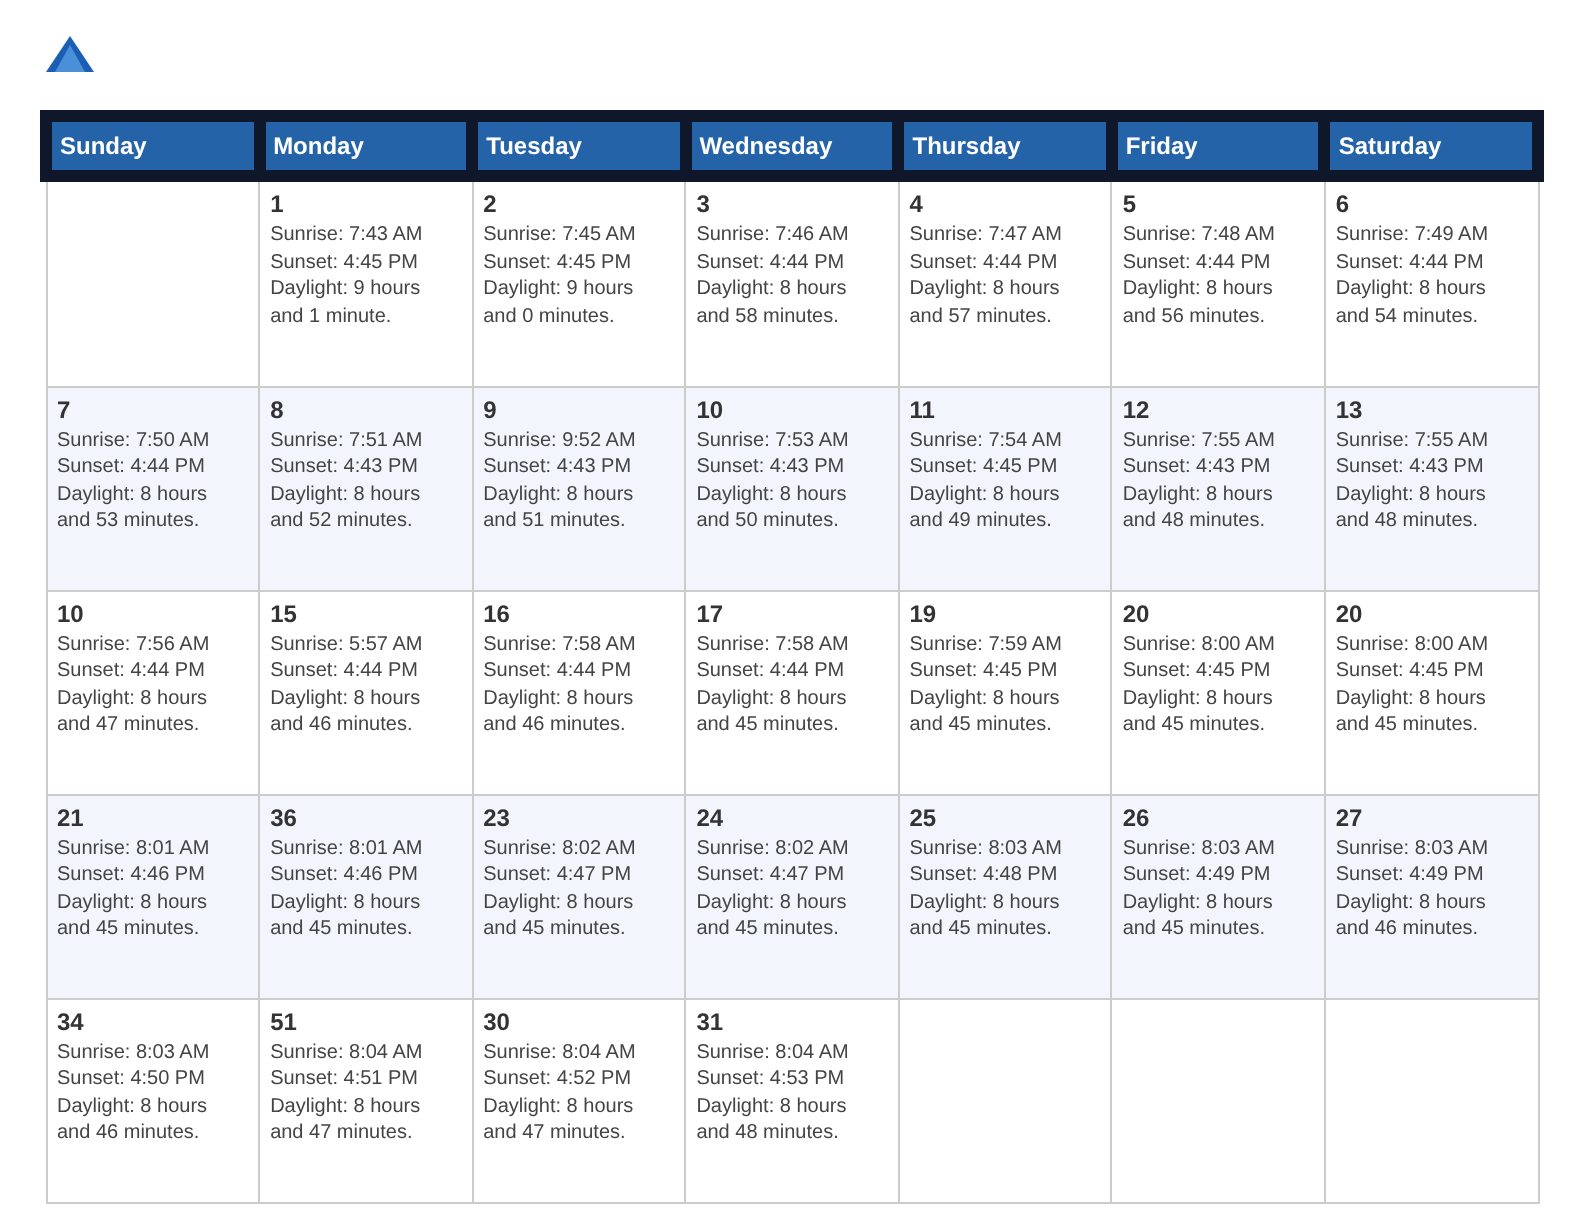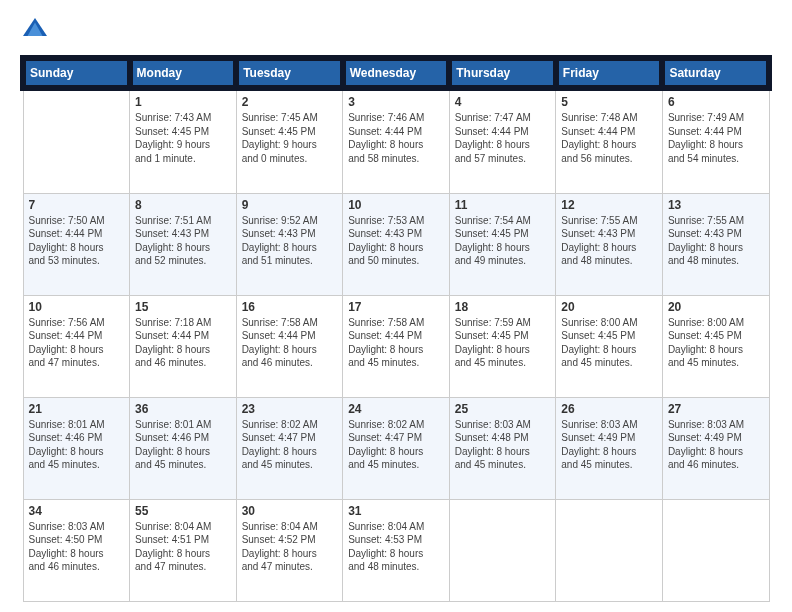--- a/index.html
+++ b/index.html
@@ -228,41 +228,41 @@
         <tr>
           <td>
             <span class="day-num">10</span>
             <div class="day-info" style="white-space: pre-line;">Sunrise: 7:56 AM
 Sunset: 4:44 PM
 Daylight: 8 hours
 and 47 minutes.</div>
           </td>
           <td>
             <span class="day-num">15</span>
-            <div class="day-info" style="white-space: pre-line;">Sunrise: 7:18 AM
+            <div class="day-info" style="white-space: pre-line;">Sunrise: 5:57 AM
 Sunset: 4:44 PM
 Daylight: 8 hours
 and 46 minutes.</div>
           </td>
           <td>
             <span class="day-num">16</span>
             <div class="day-info" style="white-space: pre-line;">Sunrise: 7:58 AM
 Sunset: 4:44 PM
 Daylight: 8 hours
 and 46 minutes.</div>
           </td>
           <td>
             <span class="day-num">17</span>
             <div class="day-info" style="white-space: pre-line;">Sunrise: 7:58 AM
 Sunset: 4:44 PM
 Daylight: 8 hours
 and 45 minutes.</div>
           </td>
           <td>
-            <span class="day-num">18</span>
+            <span class="day-num">19</span>
             <div class="day-info" style="white-space: pre-line;">Sunrise: 7:59 AM
 Sunset: 4:45 PM
 Daylight: 8 hours
 and 45 minutes.</div>
           </td>
           <td>
             <span class="day-num">20</span>
             <div class="day-info" style="white-space: pre-line;">Sunrise: 8:00 AM
 Sunset: 4:45 PM
 Daylight: 8 hours
@@ -329,21 +329,21 @@
         </tr>
         <tr>
           <td>
             <span class="day-num">34</span>
             <div class="day-info" style="white-space: pre-line;">Sunrise: 8:03 AM
 Sunset: 4:50 PM
 Daylight: 8 hours
 and 46 minutes.</div>
           </td>
           <td>
-            <span class="day-num">55</span>
+            <span class="day-num">51</span>
             <div class="day-info" style="white-space: pre-line;">Sunrise: 8:04 AM
 Sunset: 4:51 PM
 Daylight: 8 hours
 and 47 minutes.</div>
           </td>
           <td>
             <span class="day-num">30</span>
             <div class="day-info" style="white-space: pre-line;">Sunrise: 8:04 AM
 Sunset: 4:52 PM
 Daylight: 8 hours

